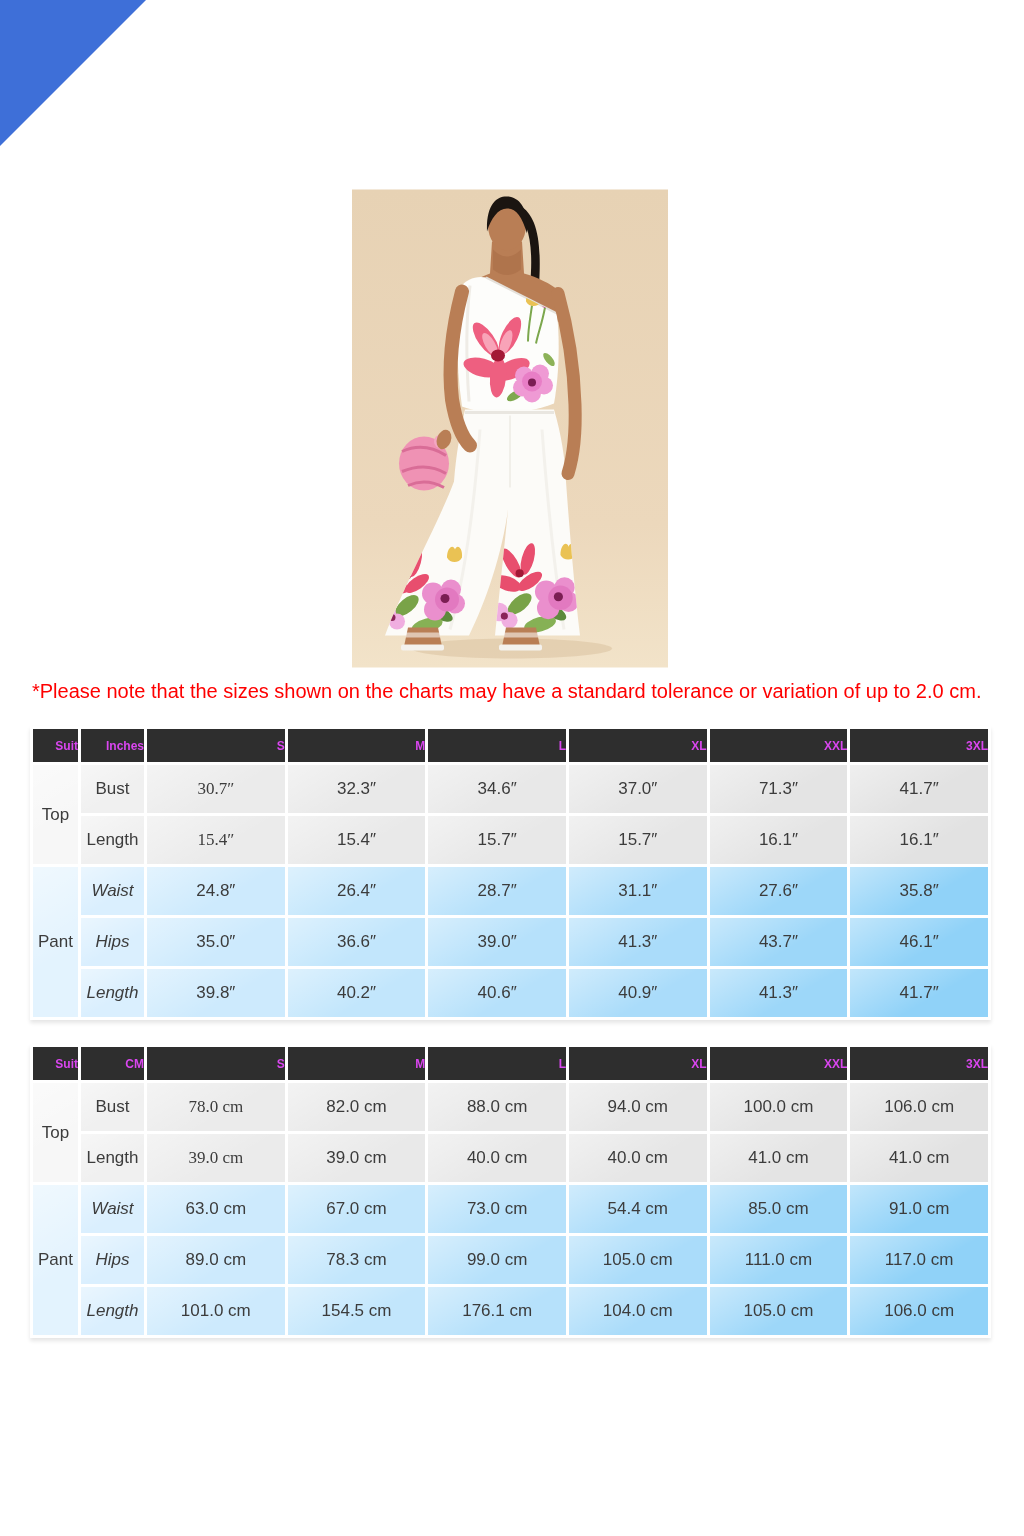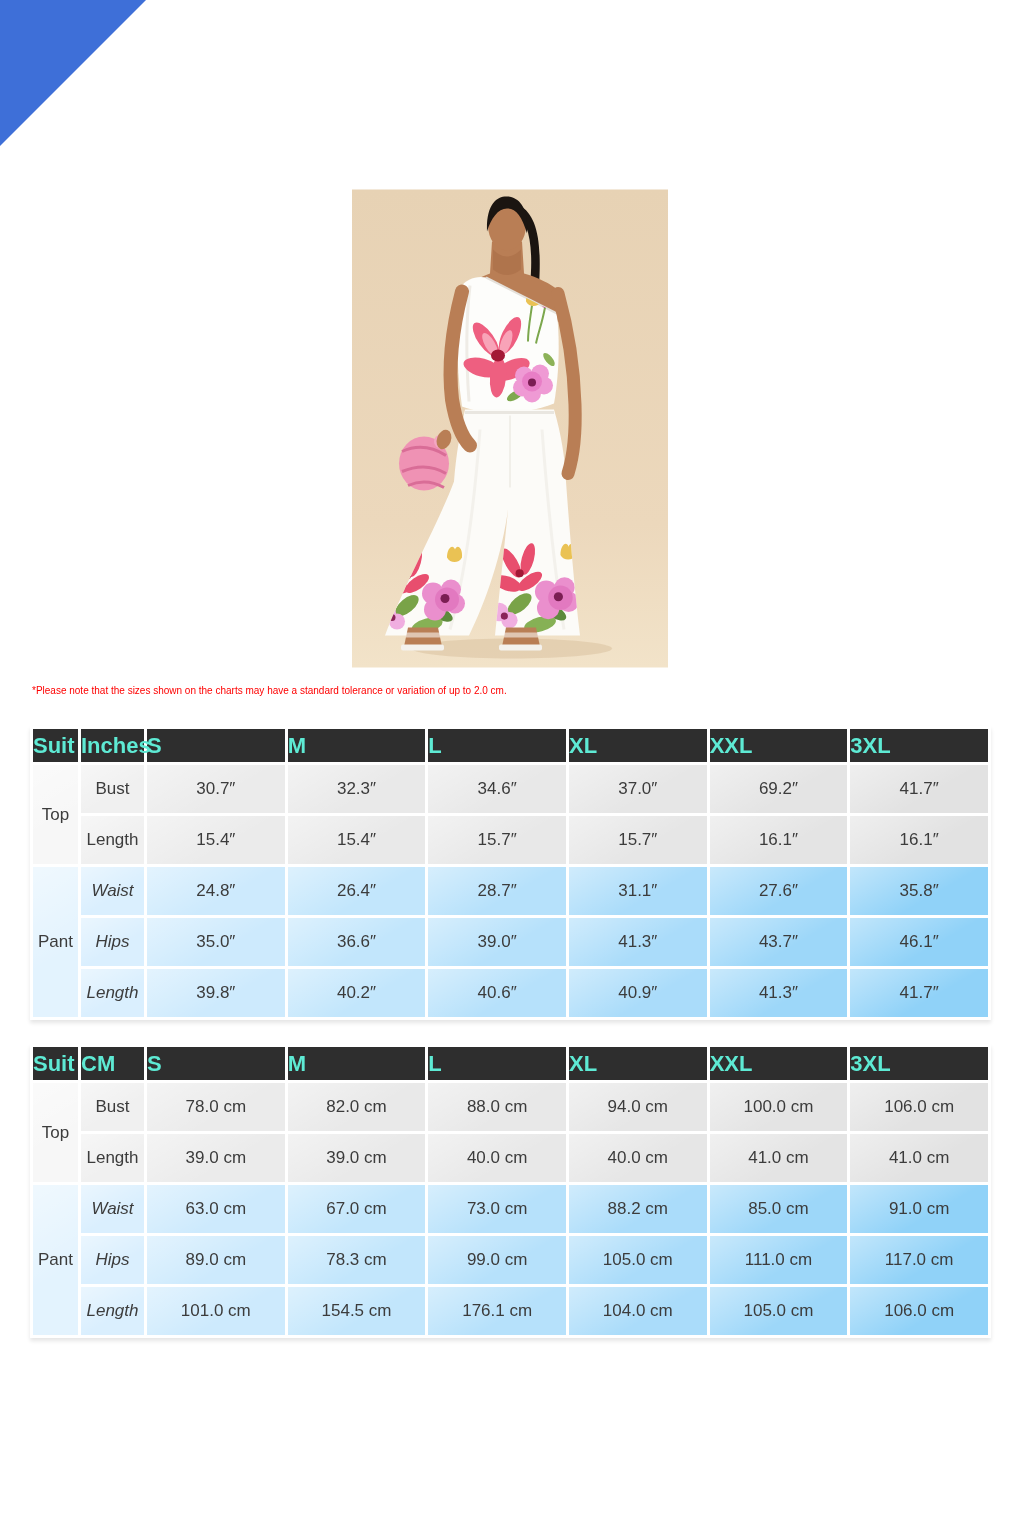--- a/index.html
+++ b/index.html
@@ -10,37 +10,37 @@
   
   .corner-banner{position:absolute;top:0;left:0;width:0;height:0;
     border-top:146px solid #3e6fd8;border-right:146px solid transparent;}
   .banner-text{position:absolute;left:-30px;top:40px;width:160px;text-align:center;
     transform:rotate(-45deg);color:#ffffff;font-weight:bold;font-size:19px;letter-spacing:1px;white-space:nowrap;}
   
   .product-photo{position:absolute;left:352px;top:189px;width:316px;height:479px;}
   .product-photo svg{display:block;}
   
   .note{position:absolute;left:32px;top:681px;width:960px;margin:0;
-    color:#fe0000;font-size:10px;line-height:20px;}
+    color:#fe0000;font-size:20px;line-height:20px;}
   
   .size-table{position:absolute;left:30px;width:961px;border-collapse:separate;border-spacing:3px;
     table-layout:fixed;box-shadow:0 3px 4px rgba(0,0,0,0.10);}
   .t-inches{top:726px;}
   .t-cm{top:1044px;}
   .col-suit{width:45px;} .col-unit{width:63px;}
-  .size-table th{height:33px;background:#2e2e2e;color:#5eead4;font-weight:bold;font-size:22px;
-    text-align:left;vertical-align:middle;padding:0;}
+  .size-table th{height:33px;background:#2e2e2e;color:#d946ef;font-weight:bold;font-size:12px;
+    text-align:right;vertical-align:middle;padding:0;}
   .size-table td{height:48px;text-align:center;vertical-align:middle;padding:0;font-size:17px;color:#3c3c3c;
     background-image:linear-gradient(150deg,rgba(255,255,255,0.45),rgba(255,255,255,0) 60%);}
   .label-cell{font-size:15px;}
   .group-cell{font-size:16px;color:#3a3a3a;}
   
   .g-group{background-color:#f7f7f7;}
   .g-label{background-color:#f0f0f0;}
-  .g1{background-color:#ebebeb;} .g2{background-color:#e9e9e9;} .g3{background-color:#e8e8e8;}
+  .g1{background-color:#ebebeb;font-family:Liberation Serif, serif;} .g2{background-color:#e9e9e9;} .g3{background-color:#e8e8e8;}
   .g4{background-color:#e6e6e6;} .g5{background-color:#e4e4e4;} .g6{background-color:#e2e2e2;}
   
   .b-group{background-color:#e3f3fe;background-image:linear-gradient(180deg,#edf8ff,#d3edfd);}
   .b-label{background-color:#daeffe;font-style:italic;}
   .b1{background-color:#cdeafd;} .b2{background-color:#c2e6fc;margin-top:28px;} .b3{background-color:#b6e1fb;}
   .b4{background-color:#aadcfa;} .b5{background-color:#9dd7f9;} .b6{background-color:#90d2f8;}
 </style>
 </head>
 <body>
 
@@ -195,21 +195,21 @@
       </tr>
     </thead>
     <tbody>
       <tr>
         <td class="group-cell g-group" rowspan="2">Top</td>
         <td class="label-cell g-label">Bust</td>
         <td class="g1">30.7″</td>
         <td class="g2">32.3″</td>
         <td class="g3">34.6″</td>
         <td class="g4">37.0″</td>
-        <td class="g5">69.2″</td>
+        <td class="g5">71.3″</td>
         <td class="g6">41.7″</td>
       </tr>
       <tr>
         <td class="label-cell g-label">Length</td>
         <td class="g1">15.4″</td>
         <td class="g2">15.4″</td>
         <td class="g3">15.7″</td>
         <td class="g4">15.7″</td>
         <td class="g5">16.1″</td>
         <td class="g6">16.1″</td>
@@ -287,21 +287,21 @@
         <td class="g4">40.0 cm</td>
         <td class="g5">41.0 cm</td>
         <td class="g6">41.0 cm</td>
       </tr>
       <tr>
         <td class="group-cell b-group" rowspan="3">Pant</td>
         <td class="label-cell b-label">Waist</td>
         <td class="b1">63.0 cm</td>
         <td class="b2">67.0 cm</td>
         <td class="b3">73.0 cm</td>
-        <td class="b4">88.2 cm</td>
+        <td class="b4">54.4 cm</td>
         <td class="b5">85.0 cm</td>
         <td class="b6">91.0 cm</td>
       </tr>
       <tr>
         <td class="label-cell b-label">Hips</td>
         <td class="b1">89.0 cm</td>
         <td class="b2">78.3 cm</td>
         <td class="b3">99.0 cm</td>
         <td class="b4">105.0 cm</td>
         <td class="b5">111.0 cm</td>

